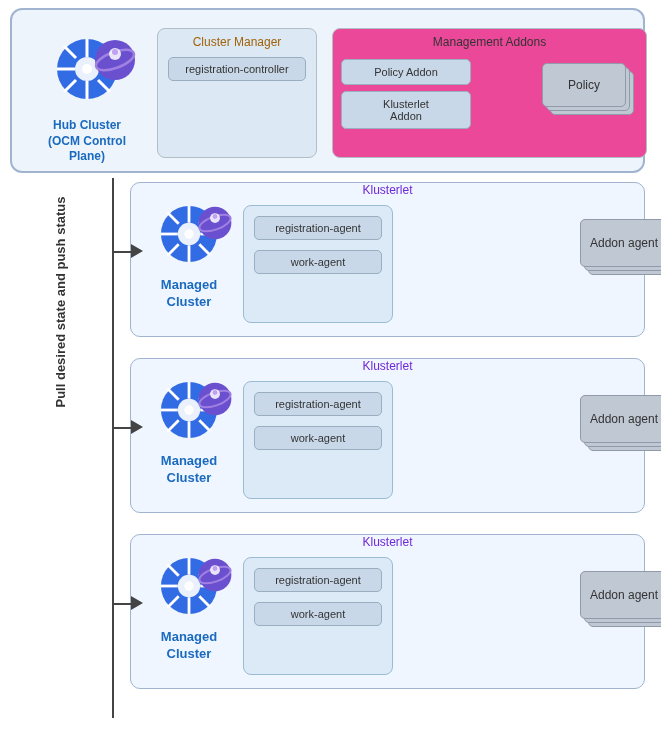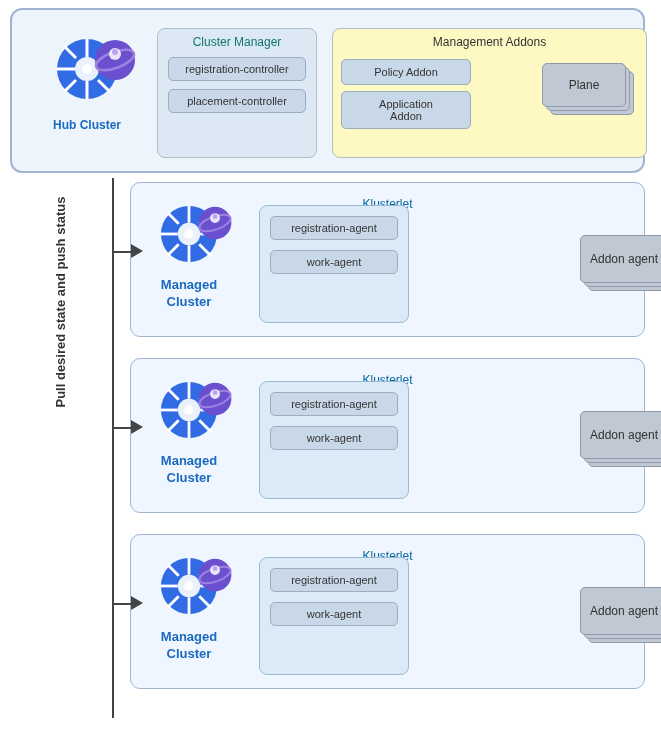--- a/index.html
+++ b/index.html
@@ -78,21 +78,21 @@
       border: 1.5px solid #b0bec5;
       border-radius: 8px;
       background: #dce9f5;
     }
 
     .cluster-manager-label {
       text-align: center;
       font-size: 12px;
       font-weight: 500;
       padding-top: 6px;
-      color: #0f766e;
+      color: #a16207;
     }
 
     .controller-box {
       background: #c8d8e8;
       border: 1px solid #99afc0;
       border-radius: 5px;
       padding: 5px 0;
       margin: 8px 10px 0 10px;
       text-align: center;
       font-size: 11px;
@@ -101,21 +101,21 @@
 
     
     .mgmt-addons-box {
       position: absolute;
       top: 18px;
       left: 320px;
       width: 315px;
       height: 130px;
       border: 1.5px solid #b0bec5;
       border-radius: 8px;
-      background: #fef9c3;
+      background: #ec4899;
     }
 
     .mgmt-addons-label {
       text-align: center;
       font-size: 12px;
       font-weight: 500;
       padding-top: 6px;
       color: #333;
     }
 
@@ -205,25 +205,25 @@
       background: #f0f6ff;
     }
 
     .mc-box-1 { top: 182px; }
     .mc-box-2 { top: 358px; }
     .mc-box-3 { top: 534px; }
 
     
     .klusterlet-label {
       position: absolute;
-      top: 14px;
+      top: 0;
       left: 50%;
       transform: translateX(-50%);
       font-size: 12px;
-      color: #0369a1;
+      color: #6d28d9;
       white-space: nowrap;
     }
 
     
     .mc-icon-area {
       position: absolute;
       top: 22px;
       left: 8px;
       width: 100px;
       text-align: center;
@@ -241,21 +241,21 @@
       font-weight: bold;
       font-size: 13px;
       margin-top: 2px;
       line-height: 1.3;
     }
 
     
     .klusterlet-inner {
       position: absolute;
       top: 22px;
-      left: 128px;
+      left: 112px;
       width: 150px;
       height: 118px;
       border: 1.5px solid #99bbd4;
       border-radius: 8px;
       background: #dce9f7;
     }
 
     .agent-box {
       background: #c8d8e8;
       border: 1px solid #99afc0;
@@ -263,21 +263,21 @@
       padding: 5px 8px;
       margin: 10px 10px 0 10px;
       text-align: center;
       font-size: 11px;
       color: #333;
     }
 
     
     .addon-agents {
       position: absolute;
-      top: 52px;
+      top: 36px;
       right: 12px;
       width: 100px;
       padding-left: 48px;
     }
 
     .addon-stacked-wrapper {
       position: relative;
       width: 94px;
       height: 68px;
     }
@@ -328,40 +328,40 @@
         
         <svg class="k8s-planet" viewBox="0 0 44 44" xmlns="http://www.w3.org/2000/svg" style="position:absolute;top:0;right:0;">
           <circle cx="22" cy="22" r="20" fill="#6a4fcf"></circle>
           <ellipse cx="22" cy="22" rx="20" ry="8" fill="none" stroke="#a080e0" stroke-width="2.5" transform="rotate(-20 22 22)"></ellipse>
           <circle cx="22" cy="16" r="6" fill="white" opacity="0.85"></circle>
           <circle cx="22" cy="14" r="3" fill="#c0a0f0"></circle>
         </svg>
       </div>
       <div class="hub-label">
         <span>Hub Cluster</span><br>
+        <span>(OCM Control Plane)</span>
       </div>
     </div>
 
     <div class="cluster-manager-box">
       <div class="cluster-manager-label">Cluster Manager</div>
       <div class="controller-box">registration-controller</div>
-      <div class="controller-box">placement-controller</div>
     </div>
 
     <div class="mgmt-addons-box">
       <div class="mgmt-addons-label">Management Addons</div>
       <div class="addon-column">
         <div class="addon-box">Policy Addon</div>
-        <div class="addon-box">Application Addon</div>
+        <div class="addon-box">Klusterlet Addon</div>
       </div>
       <div class="stacked-addons">
         <div class="stacked-wrapper">
           <div class="stacked-card back2"></div>
           <div class="stacked-card back1"></div>
-          <div class="stacked-card front">Plane</div>
+          <div class="stacked-card front">Policy</div>
         </div>
       </div>
     </div>
 
   </div>
 
   <div class="pull-label">Pull desired state and push status</div>
 
   <div class="vertical-line"></div>
 

